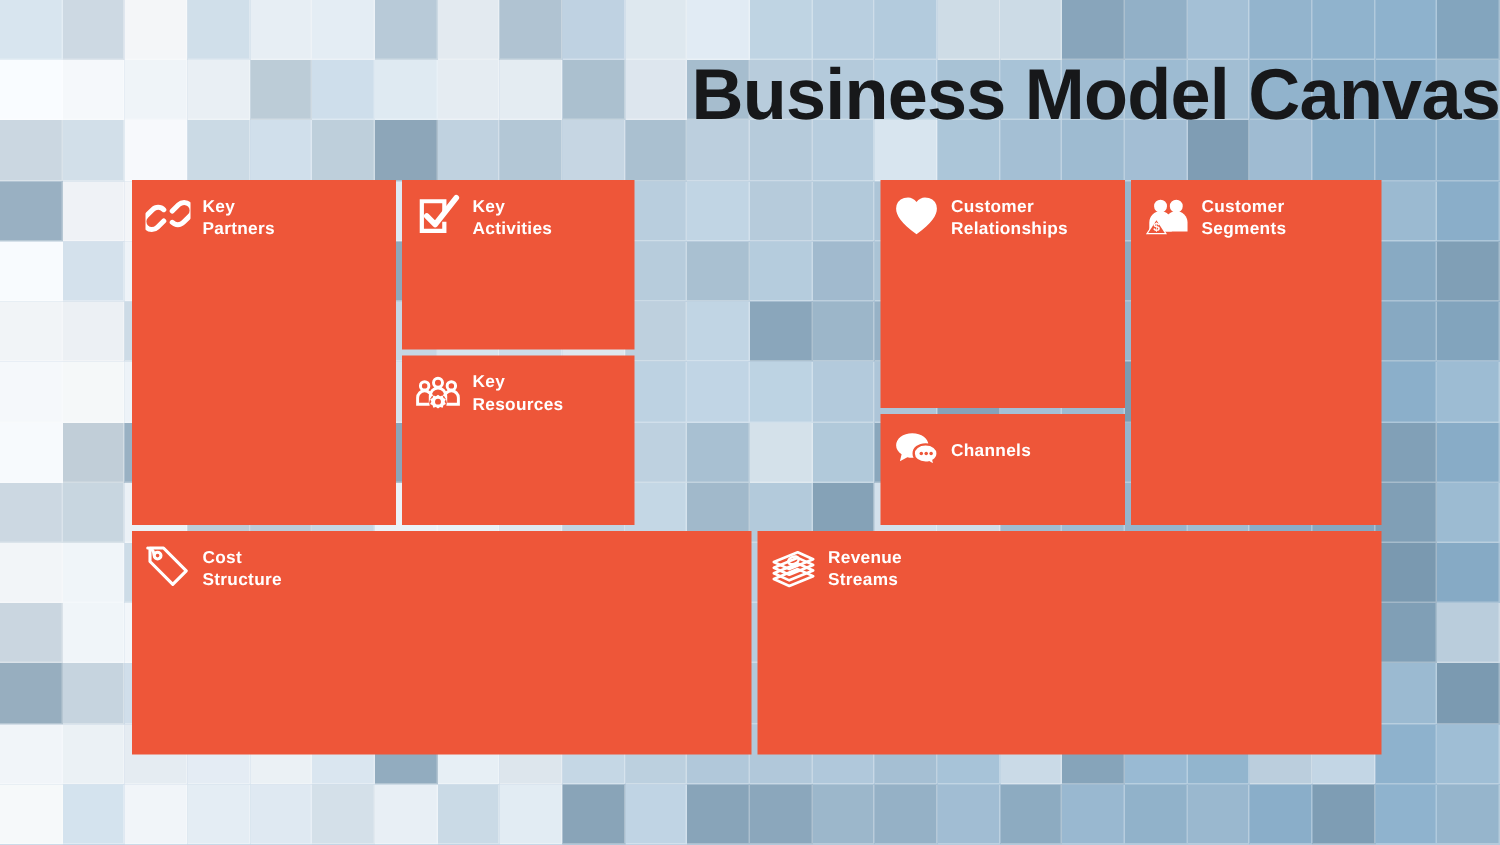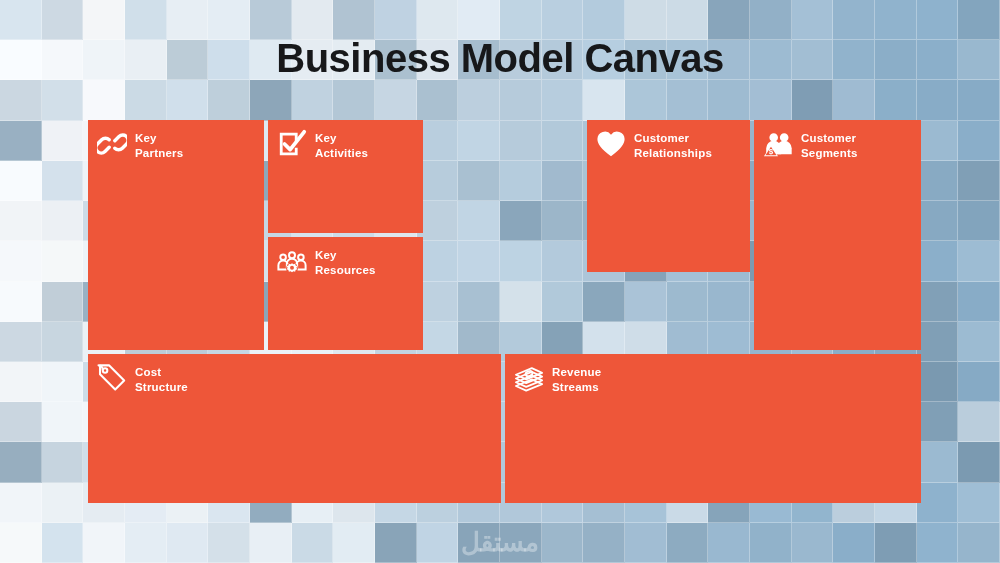--- a/index.html
+++ b/index.html
@@ -17,22 +17,22 @@
     grid-template-columns:repeat(24, 1fr);
     grid-template-rows:repeat(14, 1fr);
     z-index:0;
   }
   #bg-mosaic div { width:100%; height:100%; }
 
   
   .canvas-title {
     position:absolute;
     top:36px; left:0; width:100%;
-    text-align:center;
-    font-size:40px;
+    text-align:right;
+    font-size:48px;
     font-weight:bold;
     color:#17181a;
     letter-spacing:-0.5px;
     z-index:3;
   }
 
   
   #bmc {
     position:absolute;
     left:88px; top:120px;
@@ -485,20 +485,36 @@
       <span class="icon">
         <svg viewBox="0 0 32 32">
           <path d="M16 29 C5 21 1.5 15.5 1.5 10.6 A8.1 8.1 0 0 1 16 6 A8.1 8.1 0 0 1 30.5 10.6 C30.5 15.5 27 21 16 29 Z" fill="#fff"></path>
         </svg>
       </span>
       <span class="block-label">Customer
 Relationships</span>
     </div>
   </div>
 
+  <div class="block" style="left:499px; top:156px; width:163px; height:74px;">
+    <div class="block-head">
+      <span class="icon">
+        <svg viewBox="0 0 32 32">
+          <path d="M13 4 C6.4 4 1.5 7.9 1.5 12.6 c0 2.6 1.5 4.9 3.9 6.4 L4.2 24 l5.3-2.9 c1.1 .3 2.3 .4 3.5 .4 6.6 0 11.5-3.9 11.5-8.9 S19.6 4 13 4 Z" fill="#fff"></path>
+          <path d="M22.5 12 c5 0 8.5 2.9 8.5 6.5 0 2-1.1 3.7-2.9 4.9 l .8 3.6-4-2.2 c-.8 .2-1.6 .2-2.4 .2-5 0-8.5-2.9-8.5-6.5 S17.5 12 22.5 12 Z" fill="#fff" stroke="#ee5639" stroke-width="1.7"></path>
+          <g fill="#ee5639">
+            <circle cx="19.4" cy="18.5" r="1.25"></circle>
+            <circle cx="22.9" cy="18.5" r="1.25"></circle>
+            <circle cx="26.4" cy="18.5" r="1.25"></circle>
+          </g>
+        </svg>
+      </span>
+      <span class="block-label single">Channels</span>
+    </div>
+  </div>
 
   <div class="block" style="left:666px; top:0px; width:167px; height:230px;">
     <div class="block-head">
       <span class="icon">
         <svg viewBox="0 0 32 32">
           <g fill="#fff">
             <path d="M11.4 13.6 a4.6 4.6 0 1 1 0-9.2 a4.6 4.6 0 0 1 0 9.2 z"></path>
             <path d="M3.4 27 v-6.4 a8 8 0 0 1 16 0 V27 z"></path>
             <path d="M22.6 13.6 a4.6 4.6 0 1 1 0-9.2 a4.6 4.6 0 0 1 0 9.2 z"></path>
             <path d="M14.6 27 v-6.4 a8 8 0 0 1 16 0 V27 z"></path>
@@ -543,14 +559,13 @@
         </svg>
       </span>
       <span class="block-label">Revenue
 Streams</span>
     </div>
   </div>
 
 </div>
 
 <div id="watermark">
-  <div class="wm-ar">مستقل</div>
 </div>
 
 </body></html>

